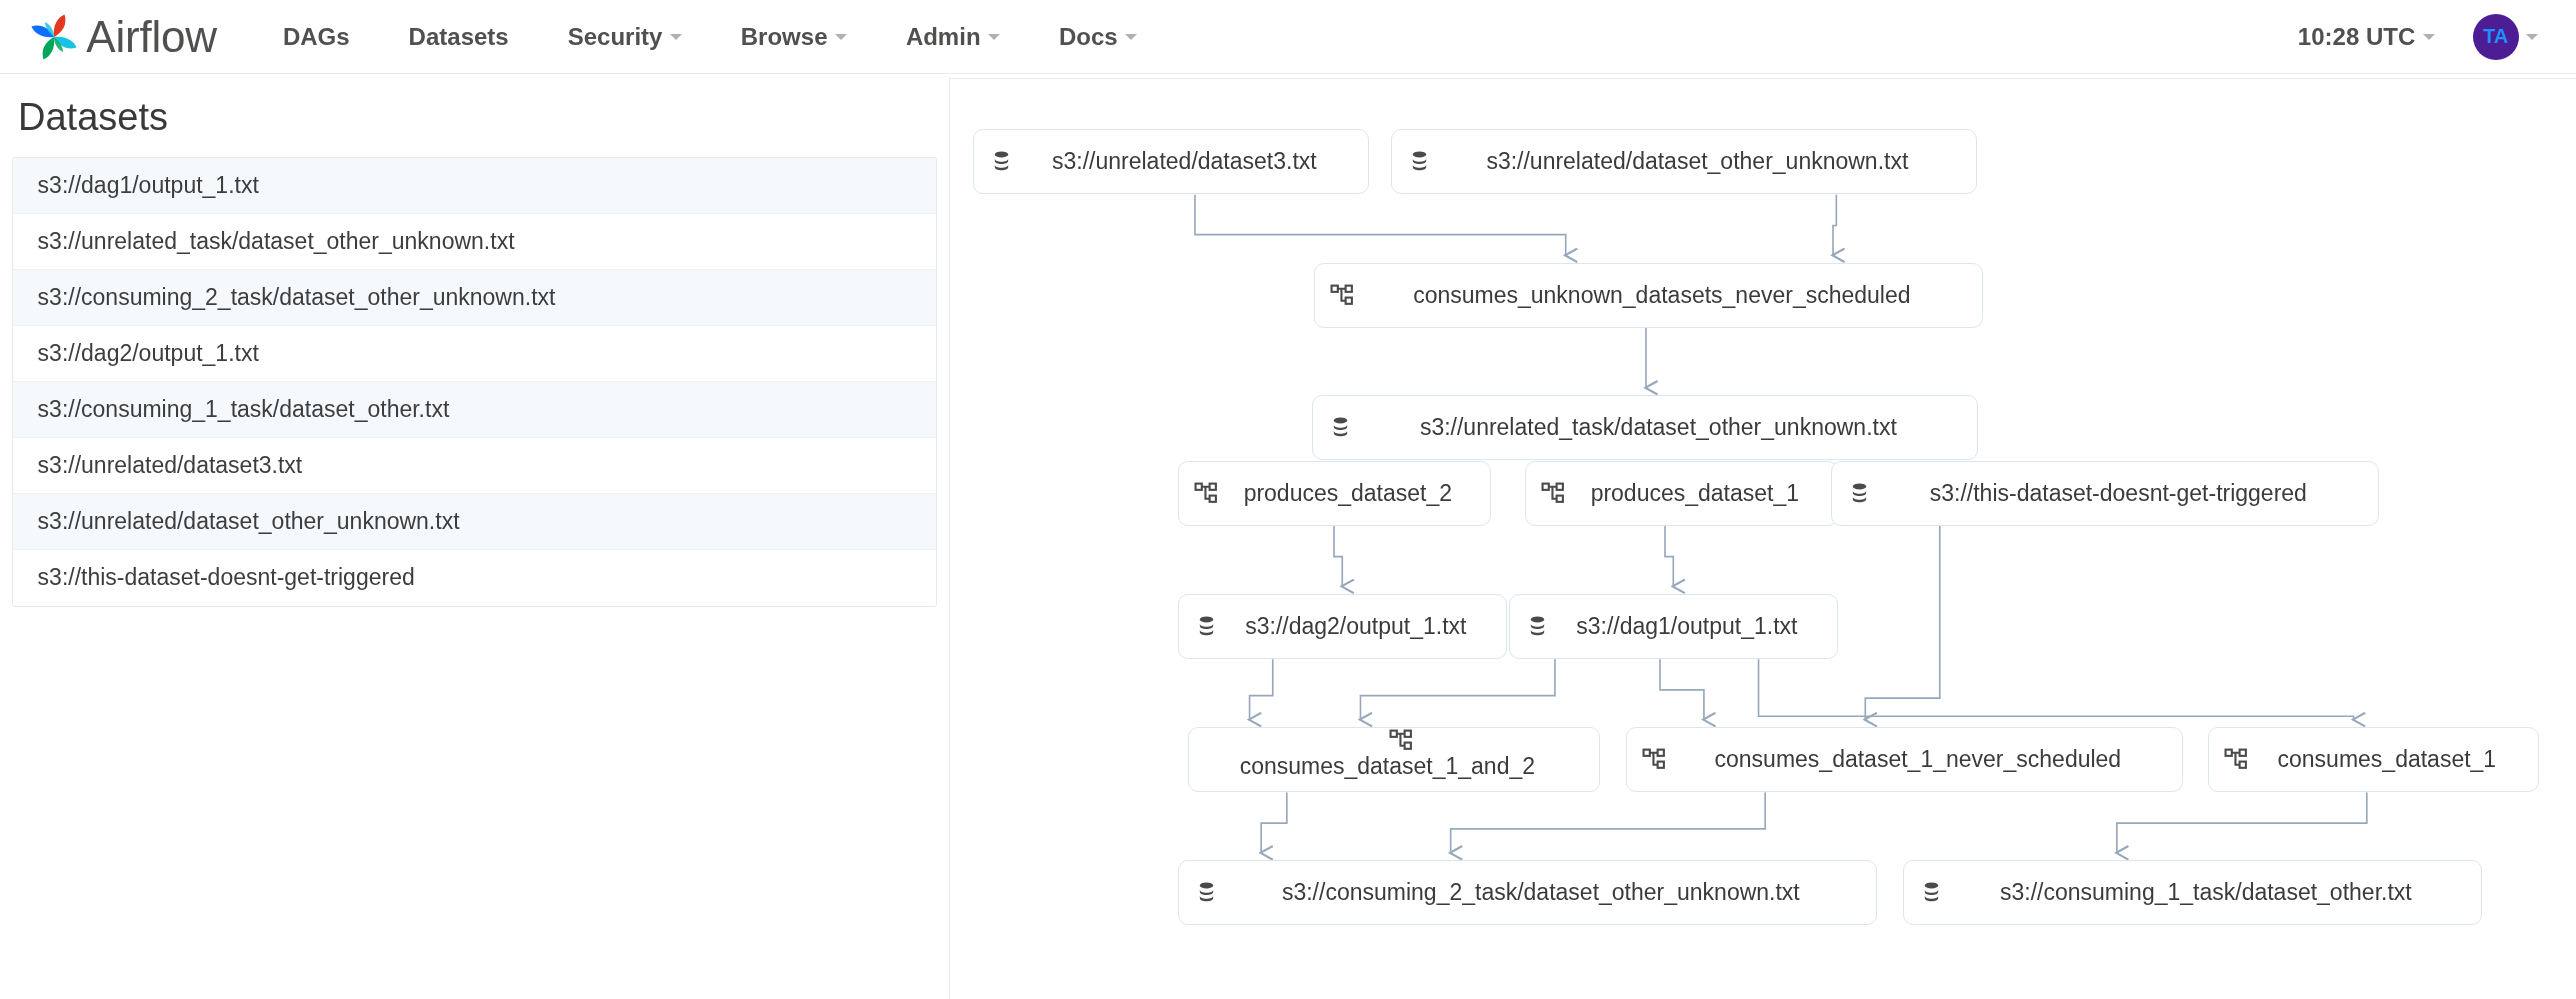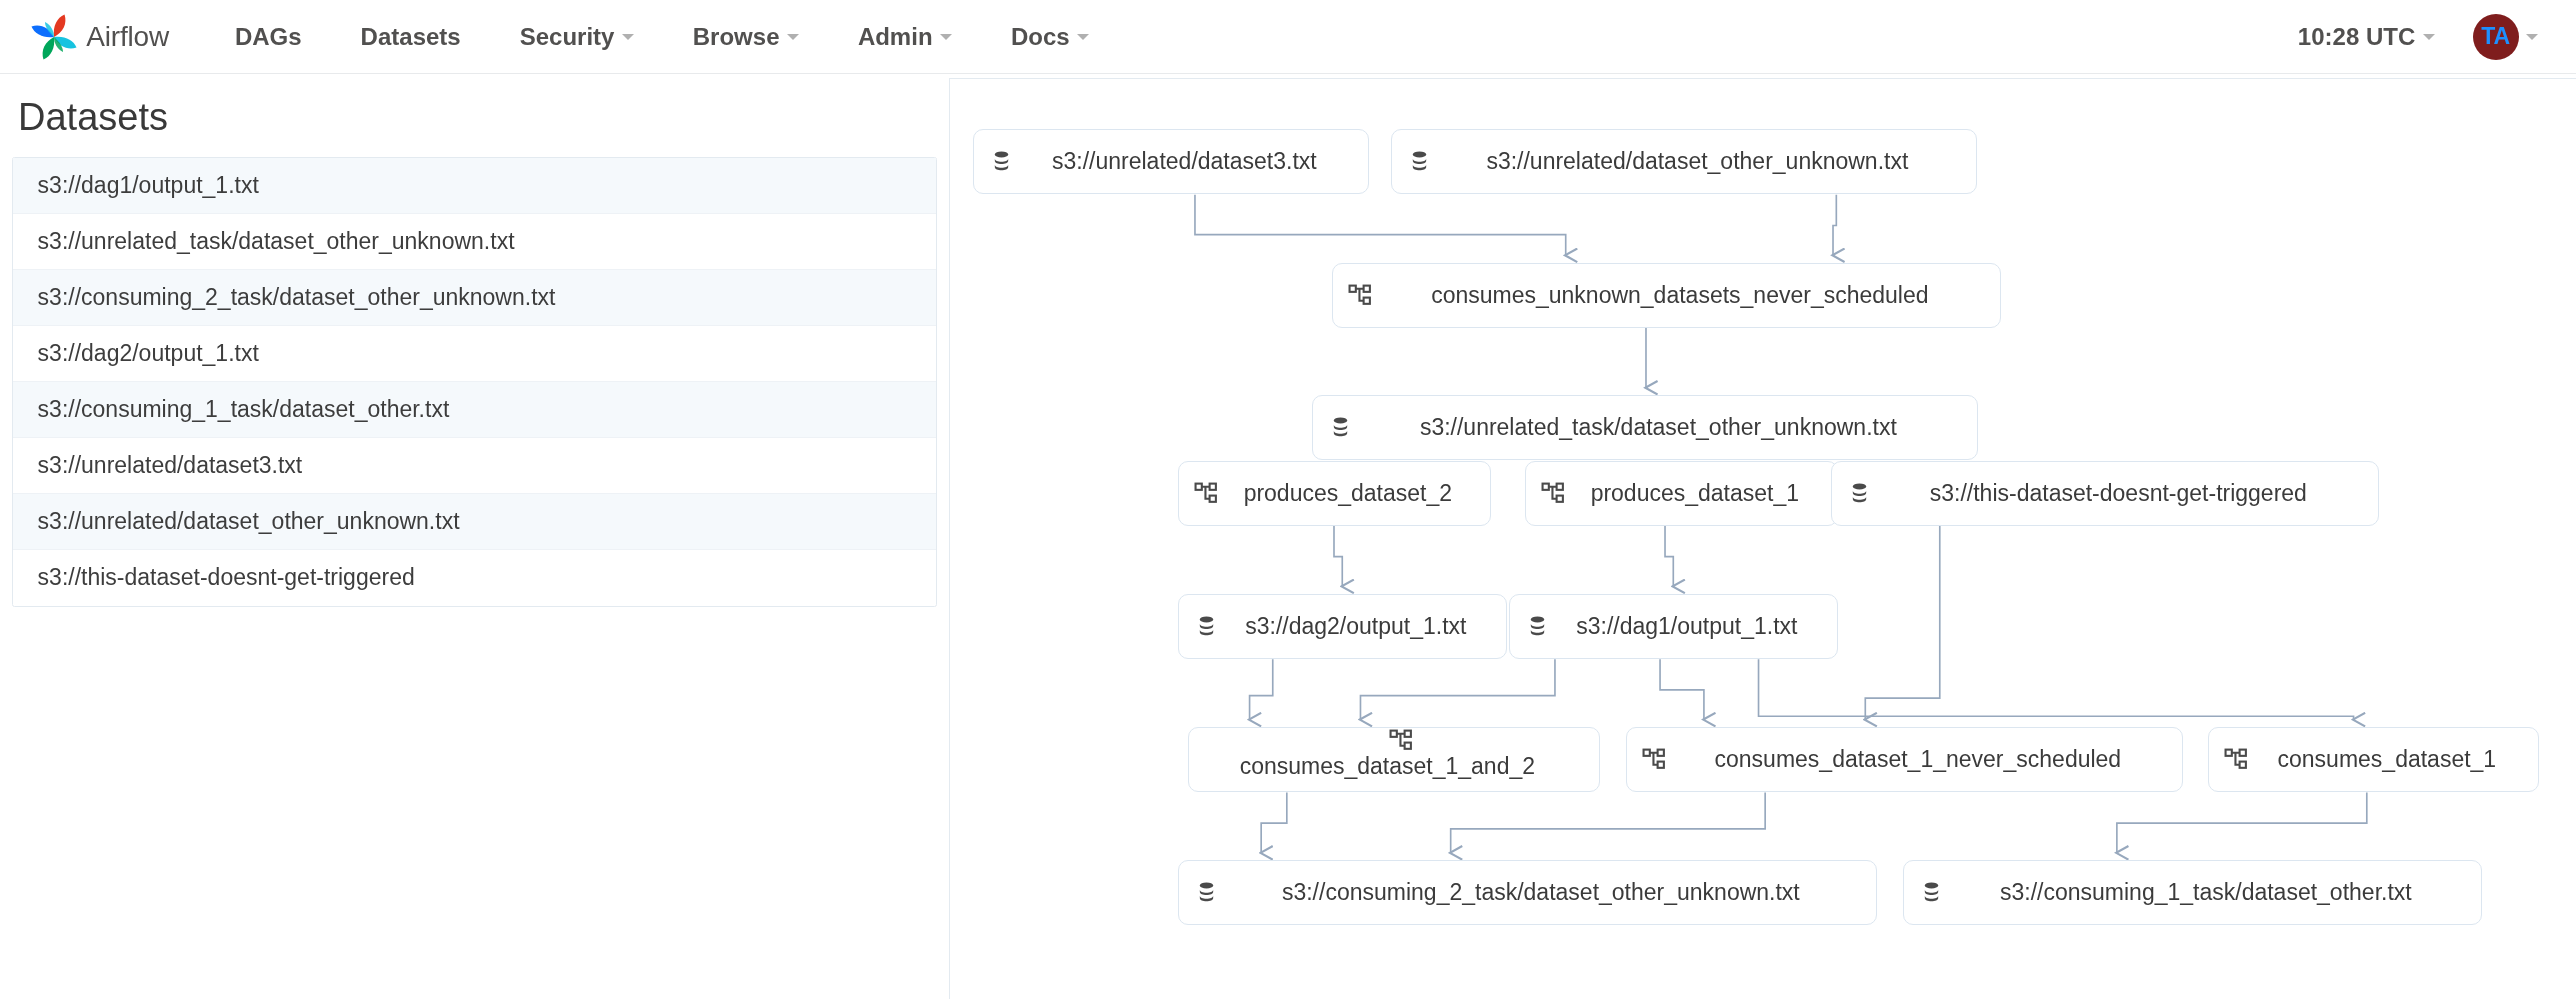--- a/index.html
+++ b/index.html
@@ -14,21 +14,21 @@
   .navbar {
     position: absolute; left: 0; top: 0;
     width: 2576px; height: 74px;
     background: #fff;
     border-bottom: 0.8px solid #e8eaec;
     display: flex; align-items: center;
   }
   .brand { display: flex; align-items: center; margin-left: 30px; }
   .brand-logo { width: 48px; height: 48px; position: relative; }
   .brand-name {
-    font-size: 28px; color: #51504f; margin-left: 8.3px;
+    font-size: 44px; color: #51504f; margin-left: 8.3px;
     font-weight: 400; letter-spacing: -0.2px;
   }
   .nav-links { display: flex; align-items: center; margin-left: 66px; gap: 18px; }
   .nav-link {
     font-size: 24px; font-weight: bold; color: #51504f;
     margin-right: 41px; cursor: pointer;
     display: flex; align-items: center; white-space: nowrap;
   }
   .caret {
     display: inline-block; width: 0; height: 0; margin-left: 7.4px;
@@ -40,22 +40,22 @@
     display: flex; align-items: center;
   }
   .clock {
     font-size: 24px; font-weight: bold; color: #51504f;
     display: flex; align-items: center; margin-right: 38px;
     cursor: pointer; white-space: nowrap;
   }
   .avatar-wrap { display: flex; align-items: center; cursor: pointer; }
   .avatar {
     width: 46px; height: 46px; border-radius: 50%;
-    background: #7f1d1d; color: #1e90ff;
-    font-size: 23px; font-weight: bold;
+    background: #4c1d95; color: #1e90ff;
+    font-size: 20px; font-weight: bold;
     display: flex; align-items: center; justify-content: center;
   }
 
   
   .left-panel {
     position: absolute; left: 0; top: 74px;
     width: 949px; height: 926px;
     background: #fff; overflow: hidden;
   }
   .page-title {
@@ -255,21 +255,21 @@
           <span class="node-label">s3://unrelated/dataset3.txt</span>
         </div>
         <div class="node" style="left: 441px; top: 50px; width: 586px; height: 65px; border-color: rgb(220, 230, 240);">
           <span class="node-icon"><svg width="25" height="25" viewBox="0 0 24 24">
               <ellipse cx="12" cy="5.2" rx="6.4" ry="2.9" fill="#4a4a4a"></ellipse>
               <path d="M5.6 9.4c0 1.6 2.9 2.9 6.4 2.9s6.4-1.3 6.4-2.9v2.2c0 1.6-2.9 2.9-6.4 2.9S5.6 13.2 5.6 11.6z" fill="#4a4a4a"></path>
               <path d="M5.6 15.2c0 1.6 2.9 2.9 6.4 2.9s6.4-1.3 6.4-2.9v2.2c0 1.6-2.9 2.9-6.4 2.9s-6.4-1.3-6.4-2.9z" fill="#4a4a4a"></path>
             </svg></span>
           <span class="node-label">s3://unrelated/dataset_other_unknown.txt</span>
         </div>
-        <div class="node" style="left: 382px; top: 184px; width: 669px; height: 65px; border-color: rgb(220, 230, 240);">
+        <div class="node" style="left: 364px; top: 184px; width: 669px; height: 65px; border-color: rgb(220, 230, 240);">
           <span class="node-icon"><svg width="25" height="25" viewBox="0 0 24 24">
               <rect x="1.5" y="2.5" width="6" height="6" fill="none" stroke="#4a4a4a" stroke-width="2"></rect>
               <rect x="15" y="2.5" width="6" height="6" fill="none" stroke="#4a4a4a" stroke-width="2"></rect>
               <rect x="15" y="14" width="6" height="6" fill="none" stroke="#4a4a4a" stroke-width="2"></rect>
               <path d="M7.5 5.5h7.5M11 5.5v11.5h4" fill="none" stroke="#4a4a4a" stroke-width="2"></path>
             </svg></span>
           <span class="node-label">consumes_unknown_datasets_never_scheduled</span>
         </div>
         <div class="node" style="left: 362px; top: 316px; width: 666px; height: 65px; border-color: rgb(220, 230, 240);">
           <span class="node-icon"><svg width="25" height="25" viewBox="0 0 24 24">

